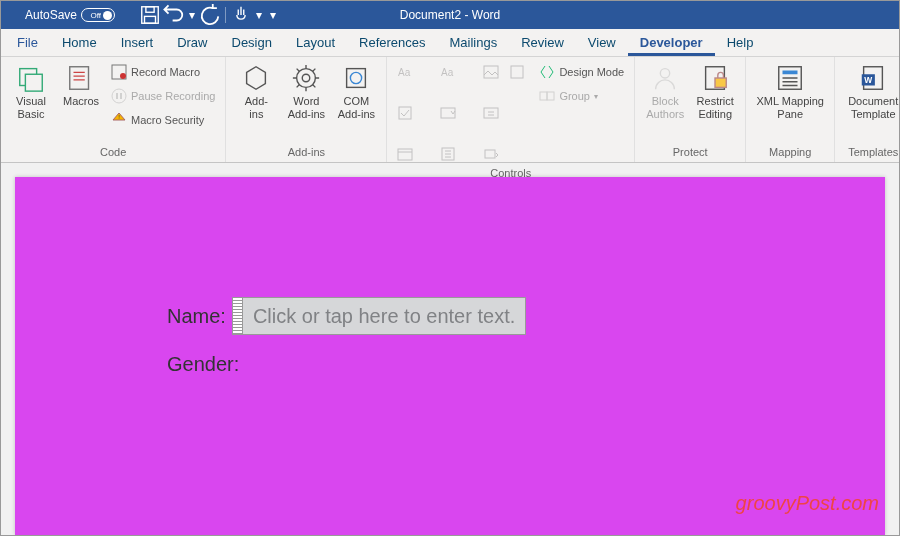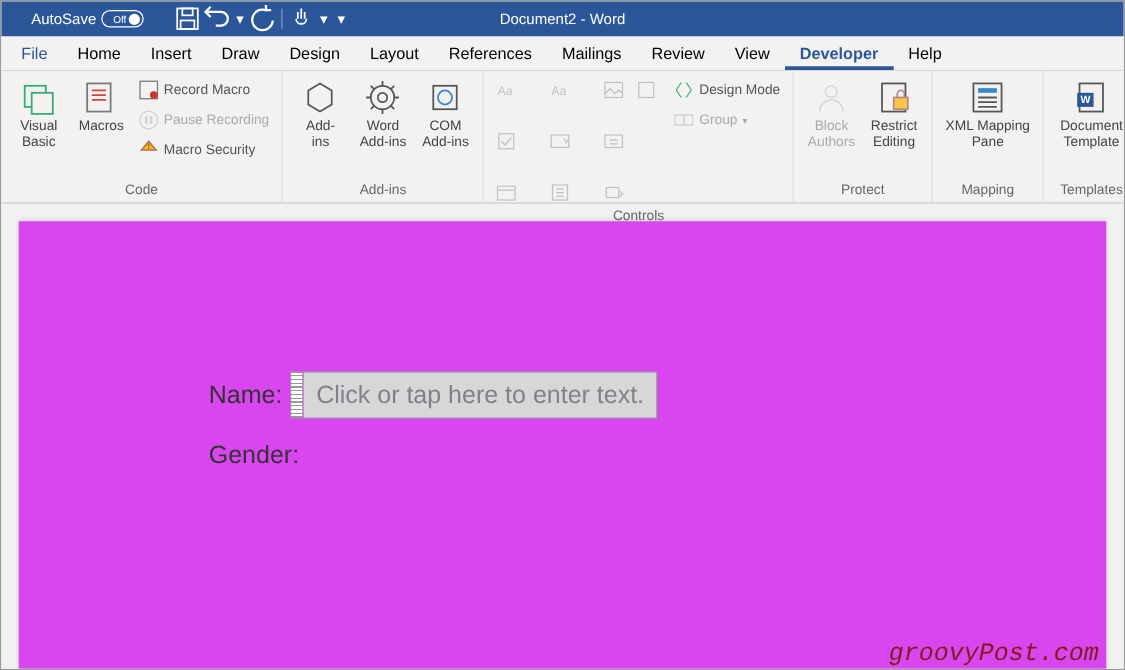--- a/index.html
+++ b/index.html
@@ -10,21 +10,21 @@
   .autosave { display: flex; align-items: center; gap: 4px; padding: 0 24px; }
   .autosave-toggle { width: 34px; height: 14px; border: 1px solid #fff; border-radius: 7px; display: flex; align-items: center; padding: 0 2px; justify-content: flex-end; }
   .autosave-knob { width: 9px; height: 9px; border-radius: 50%; background: #fff; }
   .qat { display: flex; gap: 2px; align-items: center; }
   .qat .qbtn { width: 22px; height: 22px; display: flex; align-items: center; justify-content: center; color: #fff; font-size: 12px; }
   .qat .sep { width: 1px; height: 16px; background: rgba(255,255,255,0.4); margin: 0 2px; }
   .title-text { position: absolute; left: 50%; transform: translateX(-50%); white-space: nowrap; }
 
   
   .tabs { height: 28px; background: #f3f2f1; display: flex; align-items: flex-end; padding: 0 4px; border-bottom: 1px solid #d4d4d4; }
-  .tab { padding: 0 12px; height: 26px; line-height: 26px; font-size: 13px; color: #000000; cursor: pointer; }
+  .tab { padding: 0 12px; height: 26px; line-height: 26px; font-size: 13px; color: #0c4a6e; cursor: pointer; }
   .tab.file { color: #2b579a; }
   .tab.active { color: #2b579a; border-bottom: 3px solid #2b579a; font-weight: 600; }
 
   
   .ribbon { height: 106px; background: #f3f2f1; display: flex; border-bottom: 1px solid #c4c4c4; }
   .group { display: flex; flex-direction: column; justify-content: space-between; border-right: 1px solid #e0e0e0; padding: 4px 6px 2px; }
   .group-body { display: flex; align-items: flex-start; gap: 2px; flex: 1; }
   .group-label { text-align: center; font-size: 11px; color: #666; padding: 2px 0; }
   .bigbtn { display: flex; flex-direction: column; align-items: center; justify-content: flex-start; width: 48px; padding: 2px; font-size: 11px; color: #444; text-align: center; line-height: 1.2; gap: 2px; }
   .bigbtn.disabled { color: #aaa; }
@@ -39,21 +39,21 @@
   .disabled svg { opacity: 0.45; }
 
   
   .workspace { background: #f1f1f1; height: calc(536px - 28px - 28px - 106px - 2px); padding: 14px 14px 0 14px; }
   .page { background: #d946ef; height: 100%; box-shadow: 0 0 4px rgba(0,0,0,0.2); padding: 120px 0 0 152px; font-family: Calibri, sans-serif; font-size: 20px; color: #333; position: relative; }
   .field-row { display: flex; align-items: center; margin-bottom: 18px; }
   .content-control { display: flex; align-items: center; border: 1px solid #999; margin-left: 6px; }
   .cc-handle { width: 10px; height: 36px; background: repeating-linear-gradient(0deg,#999 0 1px,#fff 1px 3px); border-right: 1px solid #999; }
   .cc-text { background: #d6d7d9; color: #808285; padding: 4px 10px; height: 36px; display: flex; align-items: center; }
 
-  .watermark { position: absolute; right: 20px; bottom: 0; font-family: Liberation Mono, monospace; font-style: italic; font-size: 20px; color: #7f1d1d; }
+  .watermark { position: absolute; right: 20px; bottom: 20px; font-family: Liberation Sans, sans-serif; font-style: italic; font-size: 20px; color: #ef4444; }
 </style>
 </head>
 <body>
 
 <div class="titlebar">
   <div class="autosave">
     <span>AutoSave</span>
     <div class="autosave-toggle">
       <span style="font-size:8px;margin-right:2px">Off</span>
       <div class="autosave-knob"></div>

